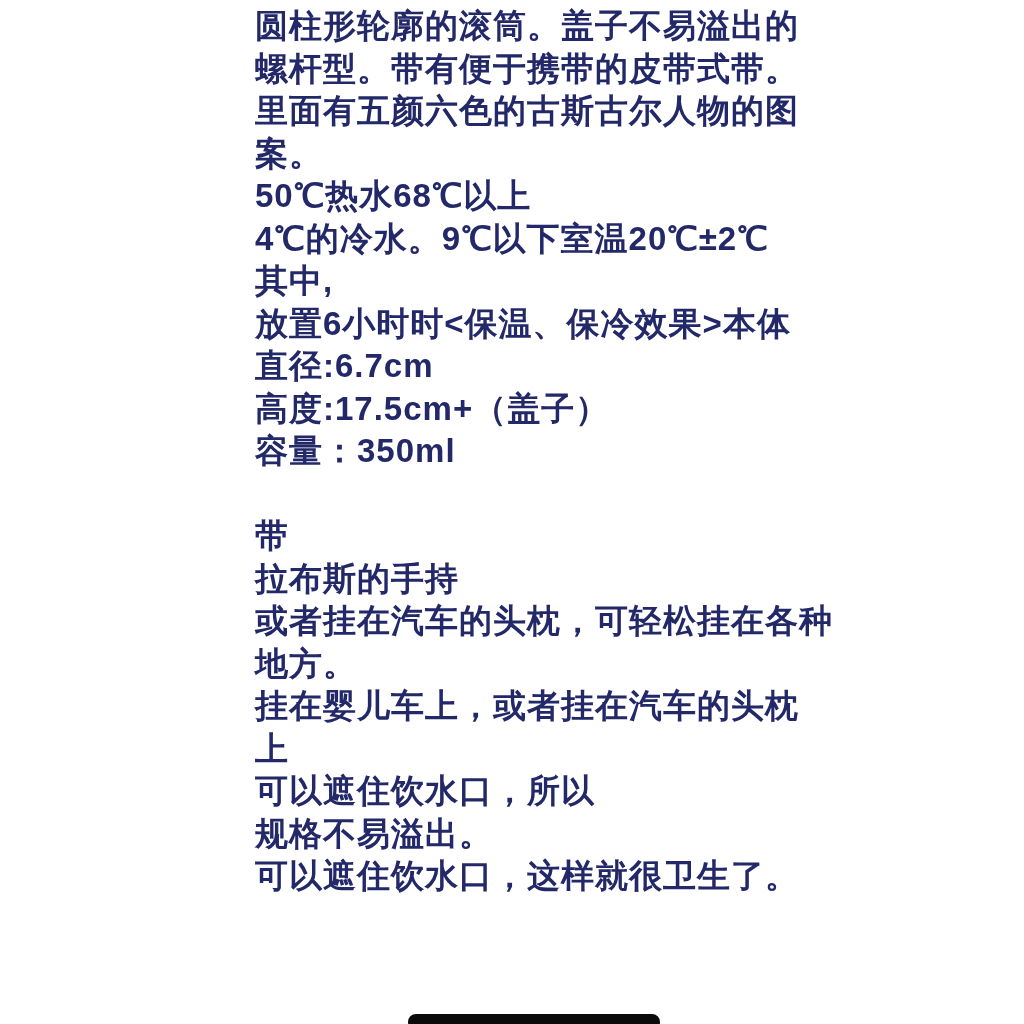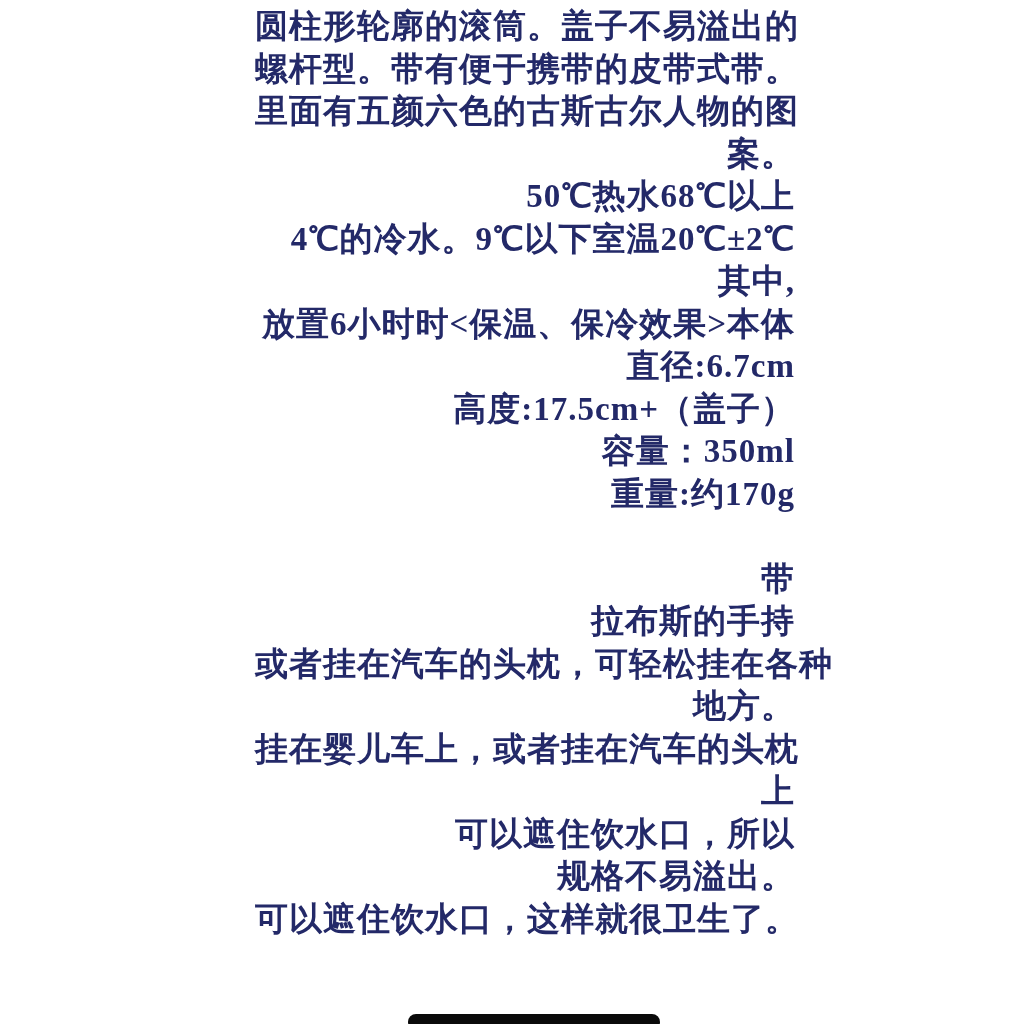--- a/index.html
+++ b/index.html
@@ -6,22 +6,21 @@
     margin: 0;
     padding: 0;
     background: #ffffff;
   }
   .page {
     position: relative;
     width: 1024px;
     height: 1024px;
     background: var(--page-bg, #ffffff);
     overflow: hidden;
-    font-family: Liberation Serif, serif;
-    text-align: right;
+    font-family: Liberation Sans, sans-serif;
   }
   .text-block {
     position: absolute;
     left: 255px;
     top: 5px;
     width: 540px;
     color: var(--text-color, #232968);
     font-size: 33px;
     font-weight: bold;
     line-height: 42.5px;
@@ -50,21 +49,20 @@
       <div class="text-line">螺杆型。带有便于携带的皮带式带。</div>
       <div class="text-line">里面有五颜六色的古斯古尔人物的图</div>
       <div class="text-line">案。</div>
       <div class="text-line">50℃热水68℃以上</div>
       <div class="text-line">4℃的冷水。9℃以下室温20℃±2℃</div>
       <div class="text-line">其中,</div>
       <div class="text-line">放置6小时时&lt;保温、保冷效果&gt;本体</div>
       <div class="text-line">直径:6.7cm</div>
       <div class="text-line">高度:17.5cm+（盖子）</div>
       <div class="text-line">容量：350ml</div>
-      <div class="text-line">重量:约170g</div>
       <div class="text-line"></div>
       <div class="text-line">带</div>
       <div class="text-line">拉布斯的手持</div>
       <div class="text-line">或者挂在汽车的头枕，可轻松挂在各种</div>
       <div class="text-line">地方。</div>
       <div class="text-line">挂在婴儿车上，或者挂在汽车的头枕</div>
       <div class="text-line">上</div>
       <div class="text-line">可以遮住饮水口，所以</div>
       <div class="text-line">规格不易溢出。</div>
       <div class="text-line">可以遮住饮水口，这样就很卫生了。</div>

